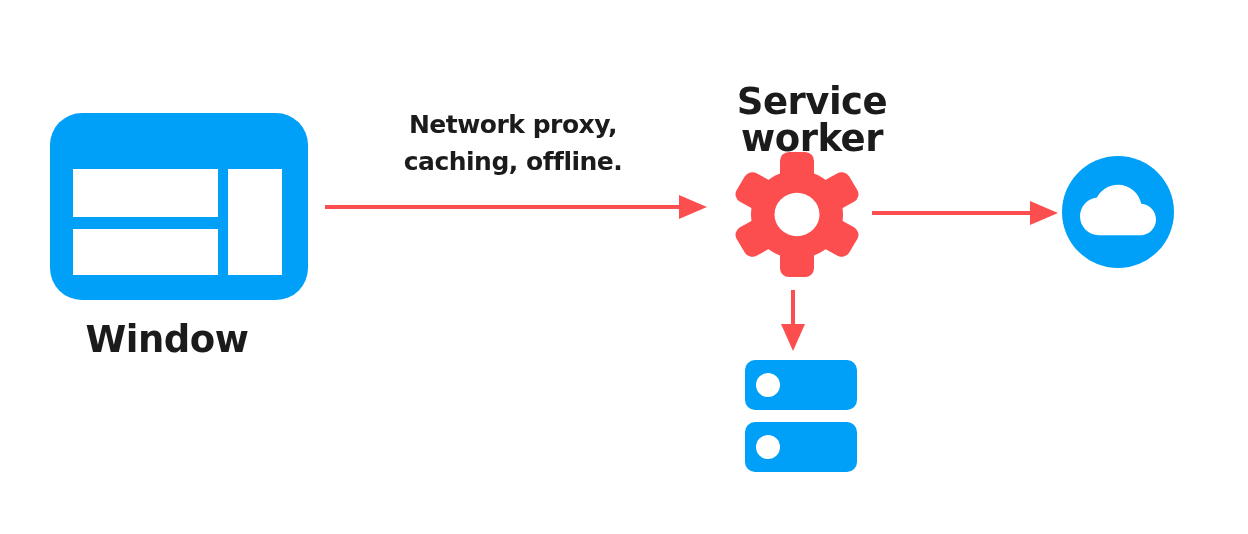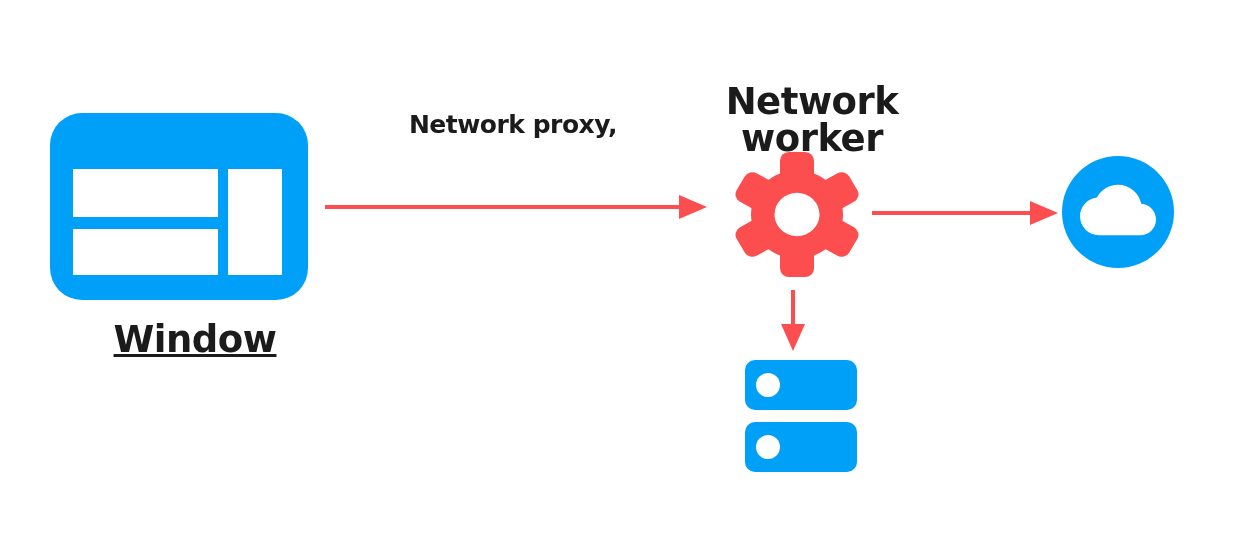--- a/index.html
+++ b/index.html
@@ -35,21 +35,21 @@
 
   
   .label {
     position: absolute;
     color: var(--color-ink);
     font-weight: bold;
     text-align: center;
     line-height: 1.0;
     letter-spacing: -0.5px;
   }
-  .window-label  { left: 56px;  top: 321px; width: 278px; font-size: 37px; text-decoration: underline; }
+  .window-label  { left: 28px;  top: 321px; width: 278px; font-size: 37px; }
   .sw-label      { left: 662px; top: 83px;  width: 300px; font-size: 37px; }
   .edge-label    { left: 363px; top: 106px; width: 300px; font-size: 25px; line-height: 37px; }
 
   
   .arrow { position: absolute; display: block; }
   .arrow line    { stroke: var(--color-red); stroke-width: 4; }
   .arrow polygon { fill: var(--color-red); }
   .arrow-window-worker { left: 325px; top: 194px; }
   .arrow-worker-cloud  { left: 872px; top: 200px; }
   .arrow-worker-store  { left: 780px; top: 290px; }
@@ -94,28 +94,29 @@
 
   <div class="window-icon">
     <div class="win-bar win-bar-top"></div>
     <div class="win-bar win-bar-bottom"></div>
     <div class="win-bar win-bar-side"></div>
   </div>
   <div class="label window-label">Window</div>
 
   <div class="label edge-label">
     <div>Network proxy,</div>
+    <div>caching, offline.</div>
   </div>
 
   <svg class="arrow arrow-window-worker" width="382" height="26" viewBox="0 0 382 26">
     <line x1="0" y1="13" x2="358" y2="13"></line>
     <polygon points="354,1 382,13 354,25"></polygon>
   </svg>
 
-  <div class="label sw-label">Network worker</div>
+  <div class="label sw-label">Service worker</div>
   <svg class="gear" width="130" height="125" viewBox="0 0 130 130" preserveAspectRatio="none">
     <rect class="tooth" x="48" y="0" width="34" height="130" rx="9"></rect>
     <rect class="tooth" x="48" y="0" width="34" height="130" rx="9" transform="rotate(60 65 65)"></rect>
     <rect class="tooth" x="48" y="0" width="34" height="130" rx="9" transform="rotate(120 65 65)"></rect>
     <circle class="body" cx="65" cy="65" r="46"></circle>
     <circle class="hole" cx="65" cy="65" r="22.5"></circle>
   </svg>
 
   <svg class="arrow arrow-worker-cloud" width="186" height="26" viewBox="0 0 186 26">
     <line x1="0" y1="13" x2="160" y2="13"></line>

